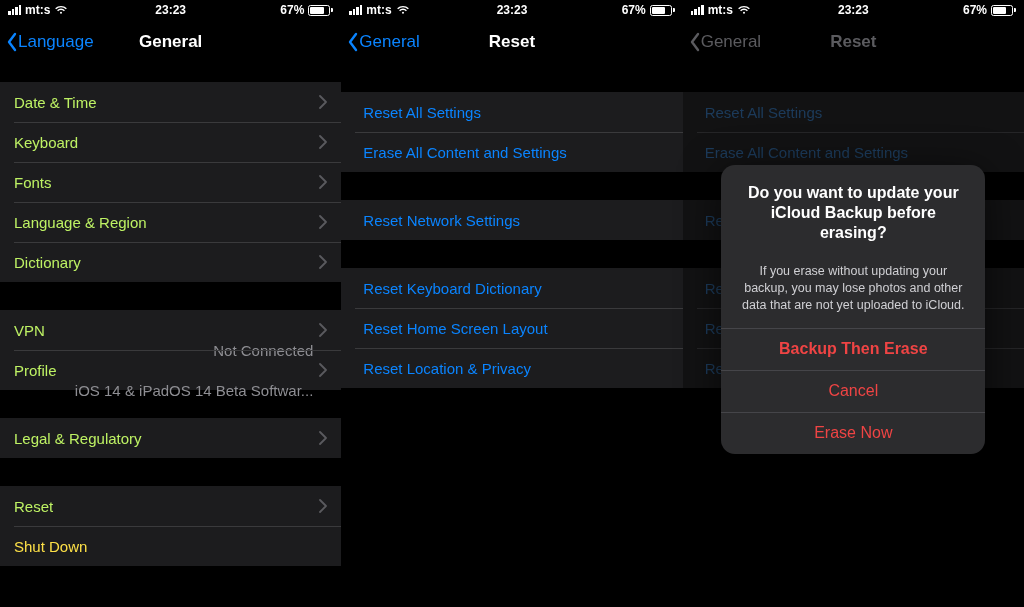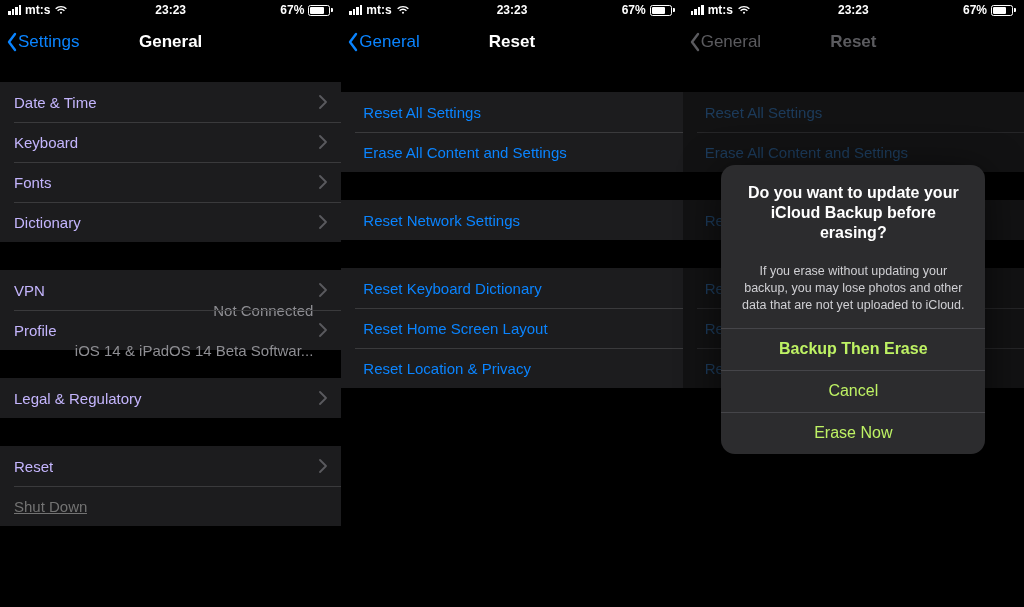--- a/index.html
+++ b/index.html
@@ -23,33 +23,33 @@
   .nav-title { position:absolute; left:0; right:0; text-align:center; font-weight:600; font-size:17px; }
   .nav-back { display:flex; align-items:center; color:#0a84ff; font-size:17px; padding-left:6px; }
   .nav-back.dim { color:#5b5b5f; }
   .nav-title.dim { color:#5b5b5f; }
   .chev { width:12px; height:20px; }
   .spacer-lg { height:18px; background:#000; }
   .spacer-md { height:28px; background:#000; }
   .group { background:#1c1c1e; }
   .row { height:40px; display:flex; align-items:center; justify-content:space-between; padding:0 14px; position:relative; }
   .row + .row::before { content:""; position:absolute; top:0; left:14px; right:0; height:0.5px; background:#3a3a3c; }
-  .row .label { flex:0 1 auto; white-space:nowrap; overflow:hidden; text-overflow:ellipsis; color:#c4b5fd; }
+  .row .label { flex:0 1 auto; white-space:nowrap; overflow:hidden; text-overflow:ellipsis; color:#bef264; }
   .row .val  { color:#8e8e93; margin-left:auto; margin-right:6px; white-space:nowrap; overflow:hidden; text-overflow:ellipsis;margin-top:40px; }
   .row .disc { width:8px; height:14px; flex:0 0 auto; }
   .row.link .label { color:#0a84ff;margin-left:8px; }
   .row.link.dim .label { color:#2b5a8a; }
-  .row.shut .label { color:#737373;text-decoration:underline; }
+  .row.shut .label { color:#fde047; }
   
   .dim-bg { position:absolute; inset:64px 0 0 0; background:rgba(0,0,0,0.35); }
   .dialog { position:absolute; left:50%; transform:translateX(-50%); top:165px; width:264px; background:#2c2c2e; border-radius:14px; overflow:hidden; box-shadow:0 8px 40px rgba(0,0,0,0.6); }
   .dlg-top { padding:18px 16px 14px; text-align:center; }
   .dlg-title { font-size:16px; font-weight:600; line-height:1.25; }
   .dlg-msg { font-size:12.5px; color:#d0d0d4; margin-top:20px; line-height:1.35; }
-  .dlg-btn { height:42px; display:flex; align-items:center; justify-content:center; color:#bef264; font-size:16px; border-top:0.5px solid #454549; }
+  .dlg-btn { height:42px; display:flex; align-items:center; justify-content:center; color:#ef4444; font-size:16px; border-top:0.5px solid #454549; }
   .dlg-btn.bold { font-weight:600; }
 </style>
 </head>
 <body>
 
 <div class="phone">
   <div class="status">
     <div class="left">
       <span class="sig">
           <span></span>
@@ -71,41 +71,47 @@
           </span>
           <span class="batt-tip"></span>
       </span>
     </div>
   </div>
   <div class="nav">
     <div class="nav-back">
       <svg class="chev" viewBox="0 0 12 20">
           <polyline points="9,2 3,10 9,18" fill="none" stroke="#0a84ff" stroke-width="2.4" stroke-linecap="round" stroke-linejoin="round"></polyline>
         </svg>
-      <span>Settings</span>
+      <span>Language</span>
     </div>
     <div class="nav-title">General</div>
   </div>
 
   <div class="spacer-lg"></div>
   <div class="group">
     <div class="row">
         <span class="label">Date &amp; Time</span>
         <svg class="disc" viewBox="0 0 8 14">
           <polyline points="1,1 7,7 1,13" fill="none" stroke="#5a5a5e" stroke-width="1.8" stroke-linecap="round" stroke-linejoin="round"></polyline>
         </svg>
       </div>
     <div class="row">
         <span class="label">Keyboard</span>
         <svg class="disc" viewBox="0 0 8 14">
           <polyline points="1,1 7,7 1,13" fill="none" stroke="#5a5a5e" stroke-width="1.8" stroke-linecap="round" stroke-linejoin="round"></polyline>
         </svg>
       </div>
     <div class="row">
         <span class="label">Fonts</span>
+        <svg class="disc" viewBox="0 0 8 14">
+          <polyline points="1,1 7,7 1,13" fill="none" stroke="#5a5a5e" stroke-width="1.8" stroke-linecap="round" stroke-linejoin="round"></polyline>
+        </svg>
+      </div>
+    <div class="row">
+        <span class="label">Language &amp; Region</span>
         <svg class="disc" viewBox="0 0 8 14">
           <polyline points="1,1 7,7 1,13" fill="none" stroke="#5a5a5e" stroke-width="1.8" stroke-linecap="round" stroke-linejoin="round"></polyline>
         </svg>
       </div>
     <div class="row">
         <span class="label">Dictionary</span>
         <svg class="disc" viewBox="0 0 8 14">
           <polyline points="1,1 7,7 1,13" fill="none" stroke="#5a5a5e" stroke-width="1.8" stroke-linecap="round" stroke-linejoin="round"></polyline>
         </svg>
       </div>

